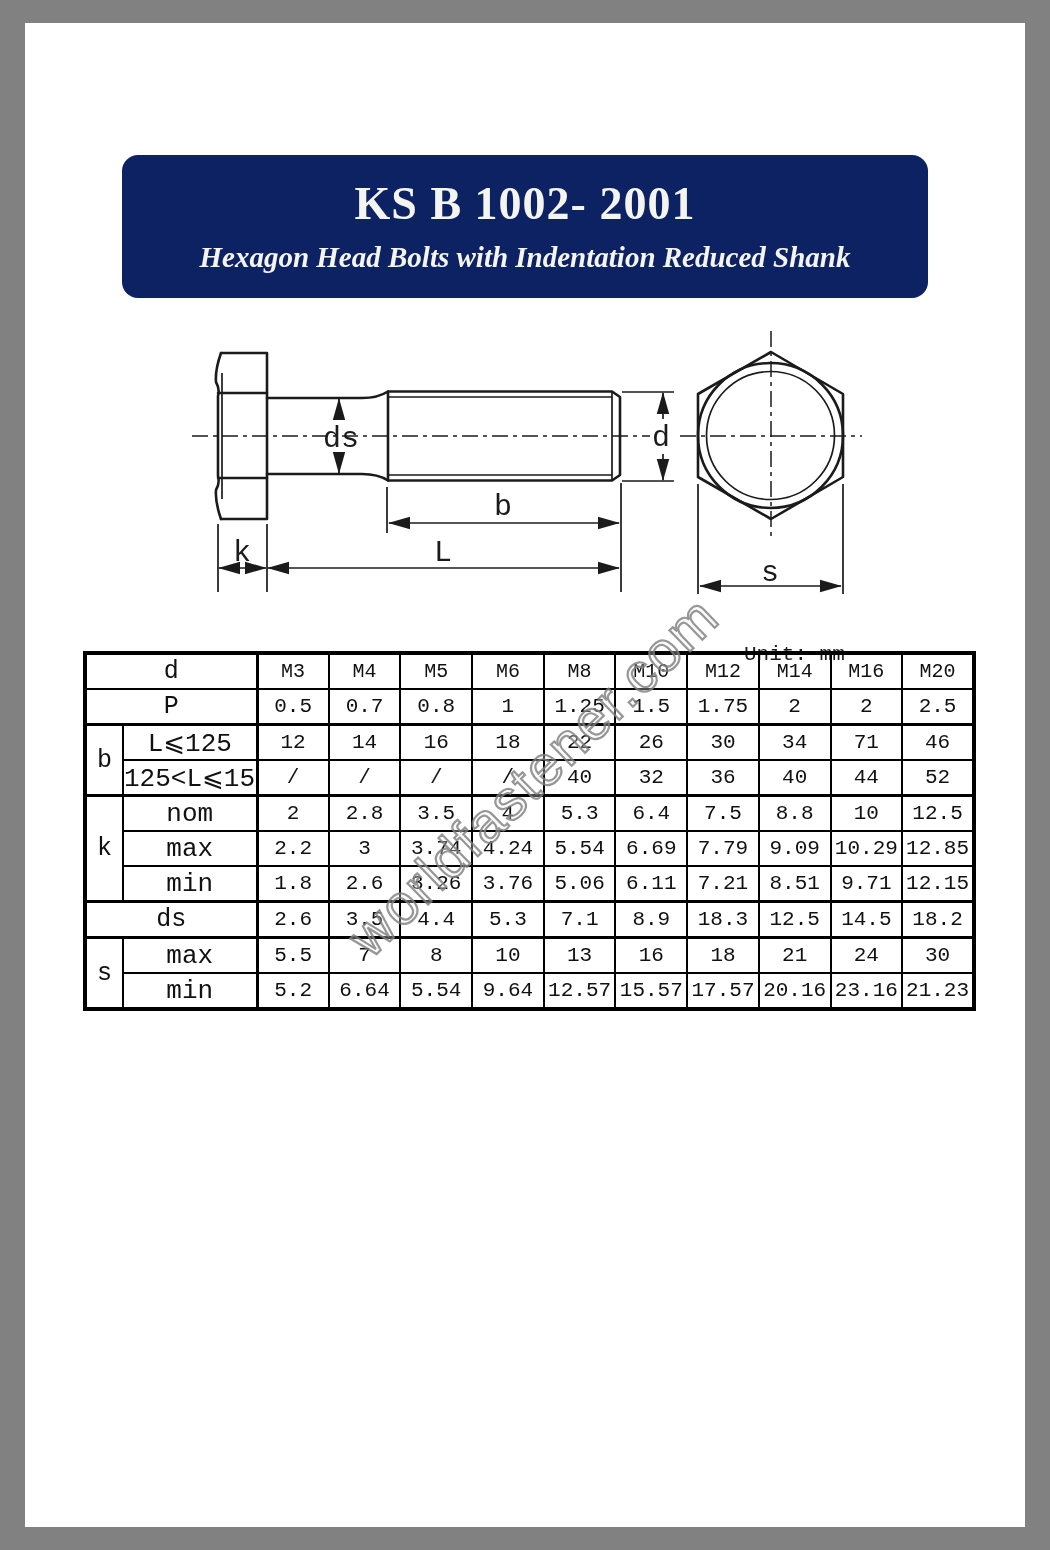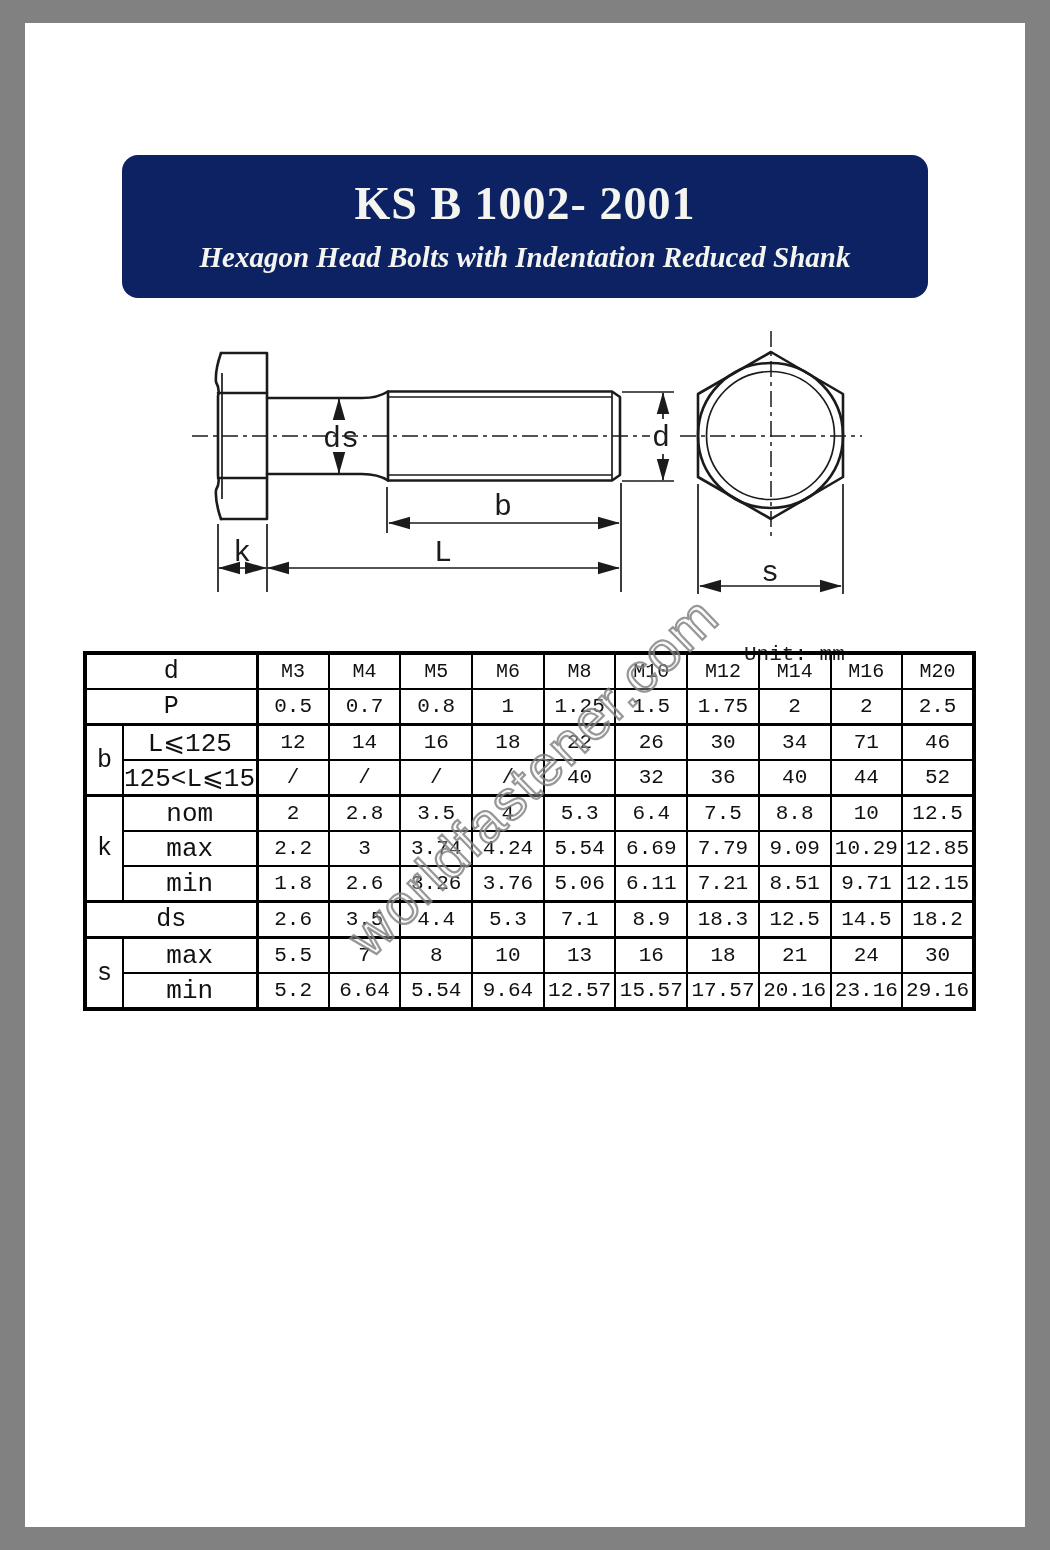--- a/index.html
+++ b/index.html
@@ -273,21 +273,21 @@
           <td class="rl">min</td>
           <td class="firstdata">5.2</td>
           <td>6.64</td>
           <td>5.54</td>
           <td>9.64</td>
           <td>12.57</td>
           <td>15.57</td>
           <td>17.57</td>
           <td>20.16</td>
           <td>23.16</td>
-          <td>29.16</td>
+          <td>21.23</td>
         </tr>
       </tbody>
   </table>
 
   <div class="watermark">
     <span>worldfastener.com</span>
   </div>
 
 </div>
 

